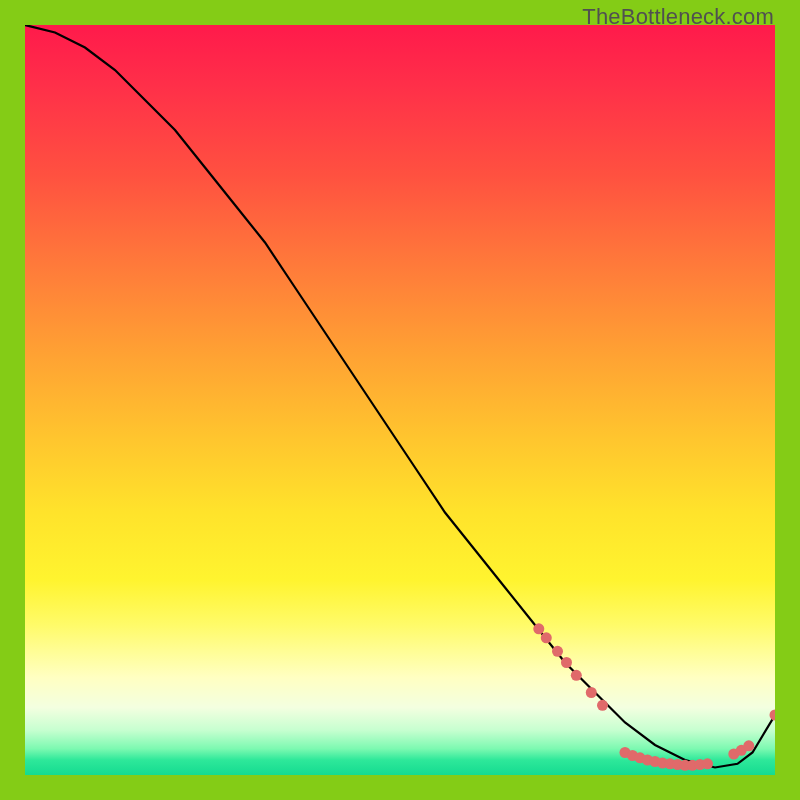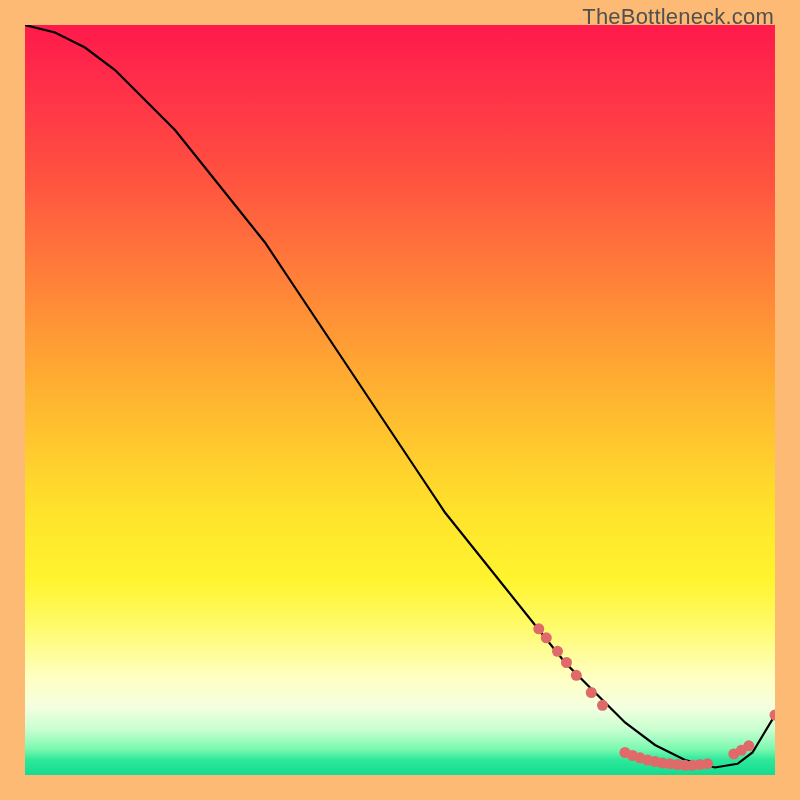--- a/index.html
+++ b/index.html
@@ -8,21 +8,21 @@
     width: 800px;
     height: 800px;
     background: #000;
     overflow: hidden;
     font-family: Arial, Helvetica, sans-serif;
   }
   .frame {
     position: relative;
     width: 800px;
     height: 800px;
-    background: #fdba74;
+    background: #84cc16;
   }
   .watermark {
     position: absolute;
     top: 4px;
     right: 26px;
     color: #505050;
     font-size: 22px;
     font-weight: 400;
     letter-spacing: 0.2px;
   }

